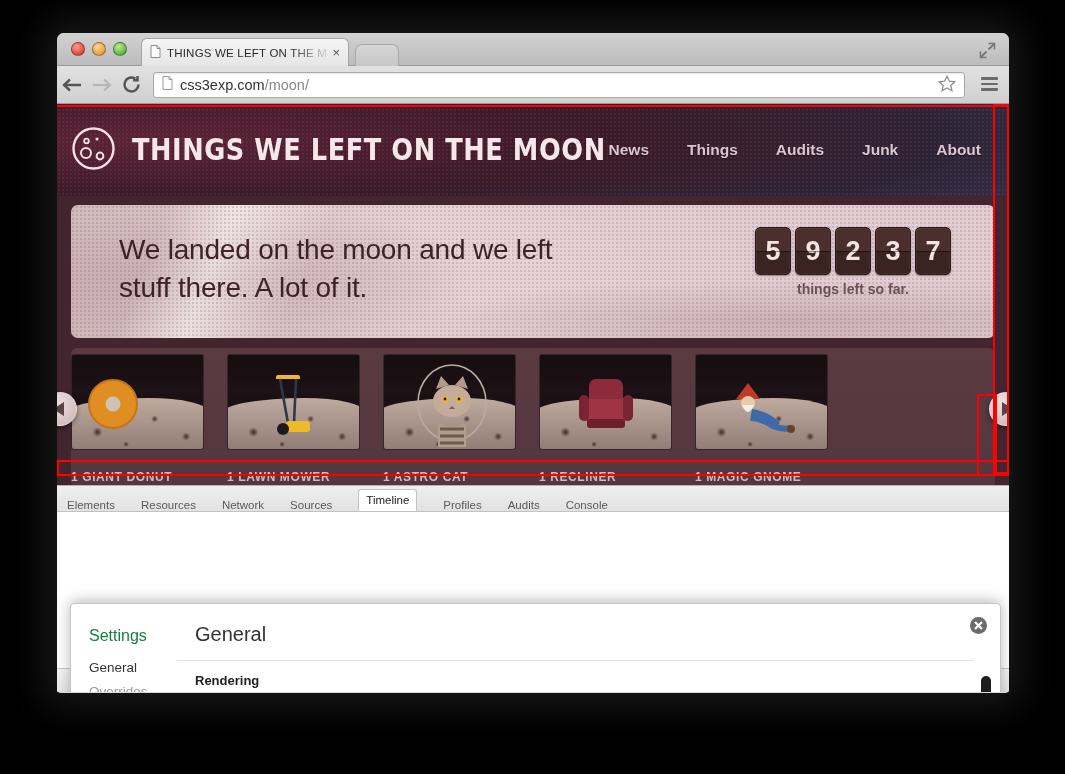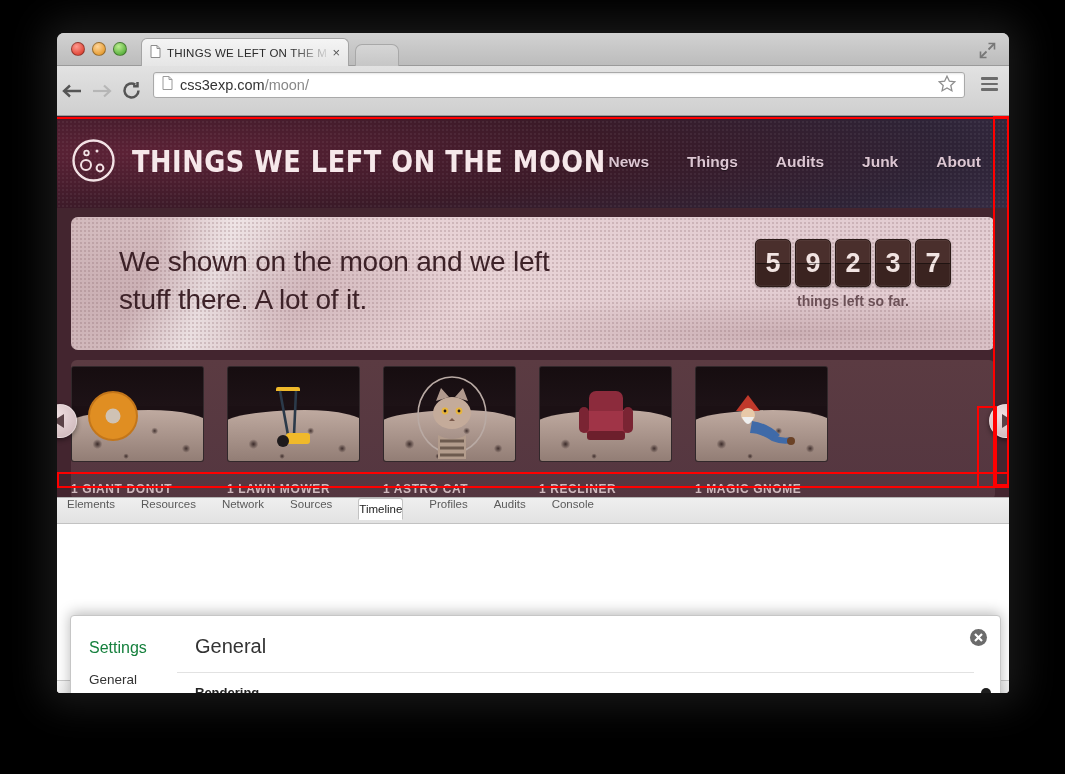--- a/index.html
+++ b/index.html
@@ -52,21 +52,21 @@
   .tab-new {
     position: absolute; left: 298px; top: 11px;
     width: 44px; height: 22px;
     background: linear-gradient(#d6d6d6,#c6c6c6);
     border: 1px solid #a8a8a8; border-bottom: none;
     border-radius: 7px 7px 0 0;
   }
   .maximize { position: absolute; right: 13px; top: 9px; cursor: pointer; }
 
   .toolbar {
-    position: relative; height: 50px;
+    position: relative; height: 38px;
     background: linear-gradient(#e2e2e2, #cfcfcf);
     border-bottom: 1px solid #9b9b9b;
     display: flex; align-items: center;
   }
   .navbtn { width: 30px; display: flex; justify-content: center; cursor: pointer; }
   .navbtn.dim { opacity: .42; }
   .omnibox {
     position: absolute; left: 96px; top: 6px; right: 44px; height: 26px;
     background: #fff; border: 1px solid #a9a9a9; border-radius: 3px;
     display: flex; align-items: center; padding: 0 8px;
@@ -206,24 +206,24 @@
 
   
   .devtools {
     position: absolute; left: 0; bottom: 0; width: 952px; height: 207px;
     background: #f3f3f3; border-top: 1px solid #b4b4b4; z-index: 50;
     overflow: hidden;
   }
   .dt-tabbar {
     height: 26px; background: linear-gradient(#efefef,#e2e2e2);
     border-bottom: 1px solid #c2c2c2;
-    display: flex; align-items: flex-start; padding-left: 10px; gap: 26px;
+    display: flex; align-items: flex-end; padding-left: 10px; gap: 26px;
   }
   .dt-tabbar .t { font-size: 11.5px; color: #5a5a5a; }
-  .dt-tabbar .t.active { background: #fff; border: 1px solid #c2c2c2; border-bottom-color: #fff; padding: 4px 0; border-radius: 3px 3px 0 0; color: #222; }
+  .dt-tabbar .t.active { background: #fff; border: 1px solid #c2c2c2; border-bottom-color: #fff; padding: 4px 7px; border-radius: 3px 3px 0 0; color: #222; }
   .dt-body { position: relative; height: 156px; background: #fff; }
   .dt-statusbar {
     position: absolute; left: 0; bottom: 0; width: 100%; height: 24px;
     background: linear-gradient(#f5f5f5,#e7e7e7); border-top: 1px solid #c9c9c9;
     display: flex; align-items: center; gap: 0; padding: 0 8px;
     font-size: 11.5px; color: #444;
   }
   .sb-icon { width: 31px; display: flex; justify-content: center; align-items: center; border-right: 1px solid #d6d6d6; height: 100%; cursor: pointer; }
   .sb-select { margin-left: 10px; display: flex; align-items: center; gap: 24px; cursor: pointer; }
   .sb-legend { margin-left: 26px; display: flex; gap: 14px; align-items: center; }
@@ -351,21 +351,21 @@
           <a href="#">News</a>
           <a href="#">Things</a>
           <a href="#">Audits</a>
           <a href="#">Junk</a>
           <a href="#">About</a>
         </nav>
       </div>
 
       <div class="hero">
         <div class="hero-copy">
-          <div>We shown on the moon and we left</div>
+          <div>We landed on the moon and we left</div>
           <div>stuff there. A lot of it.</div>
         </div>
         <div class="counter-wrap">
           <div class="counter">
             <div class="digit">5</div>
             <div class="digit">9</div>
             <div class="digit">2</div>
             <div class="digit">3</div>
             <div class="digit">7</div>
           </div>

